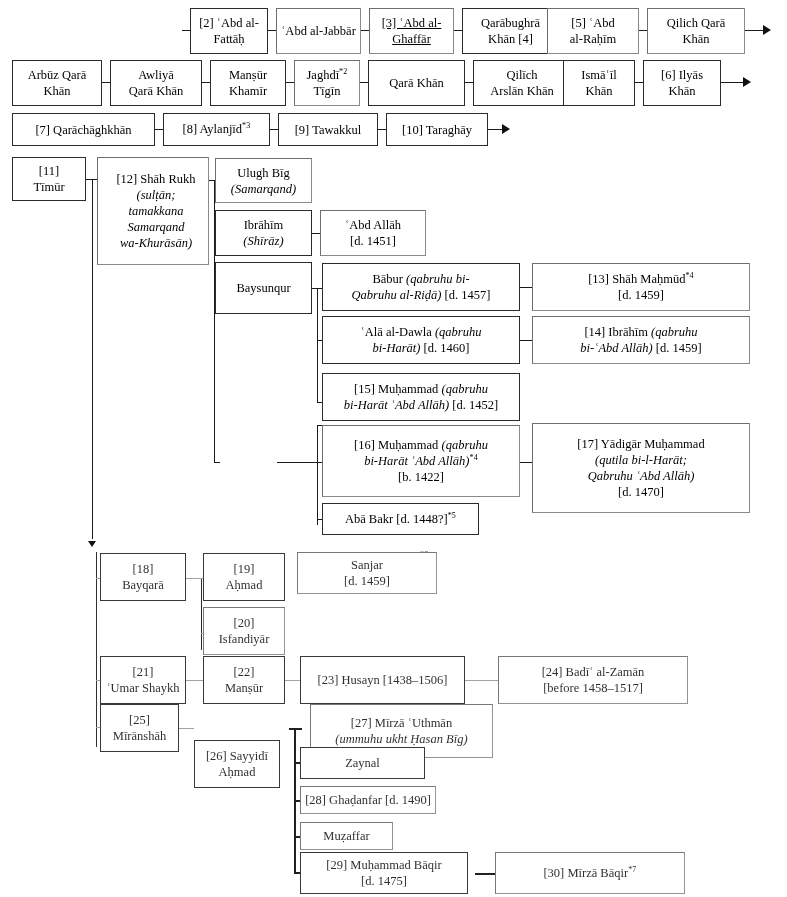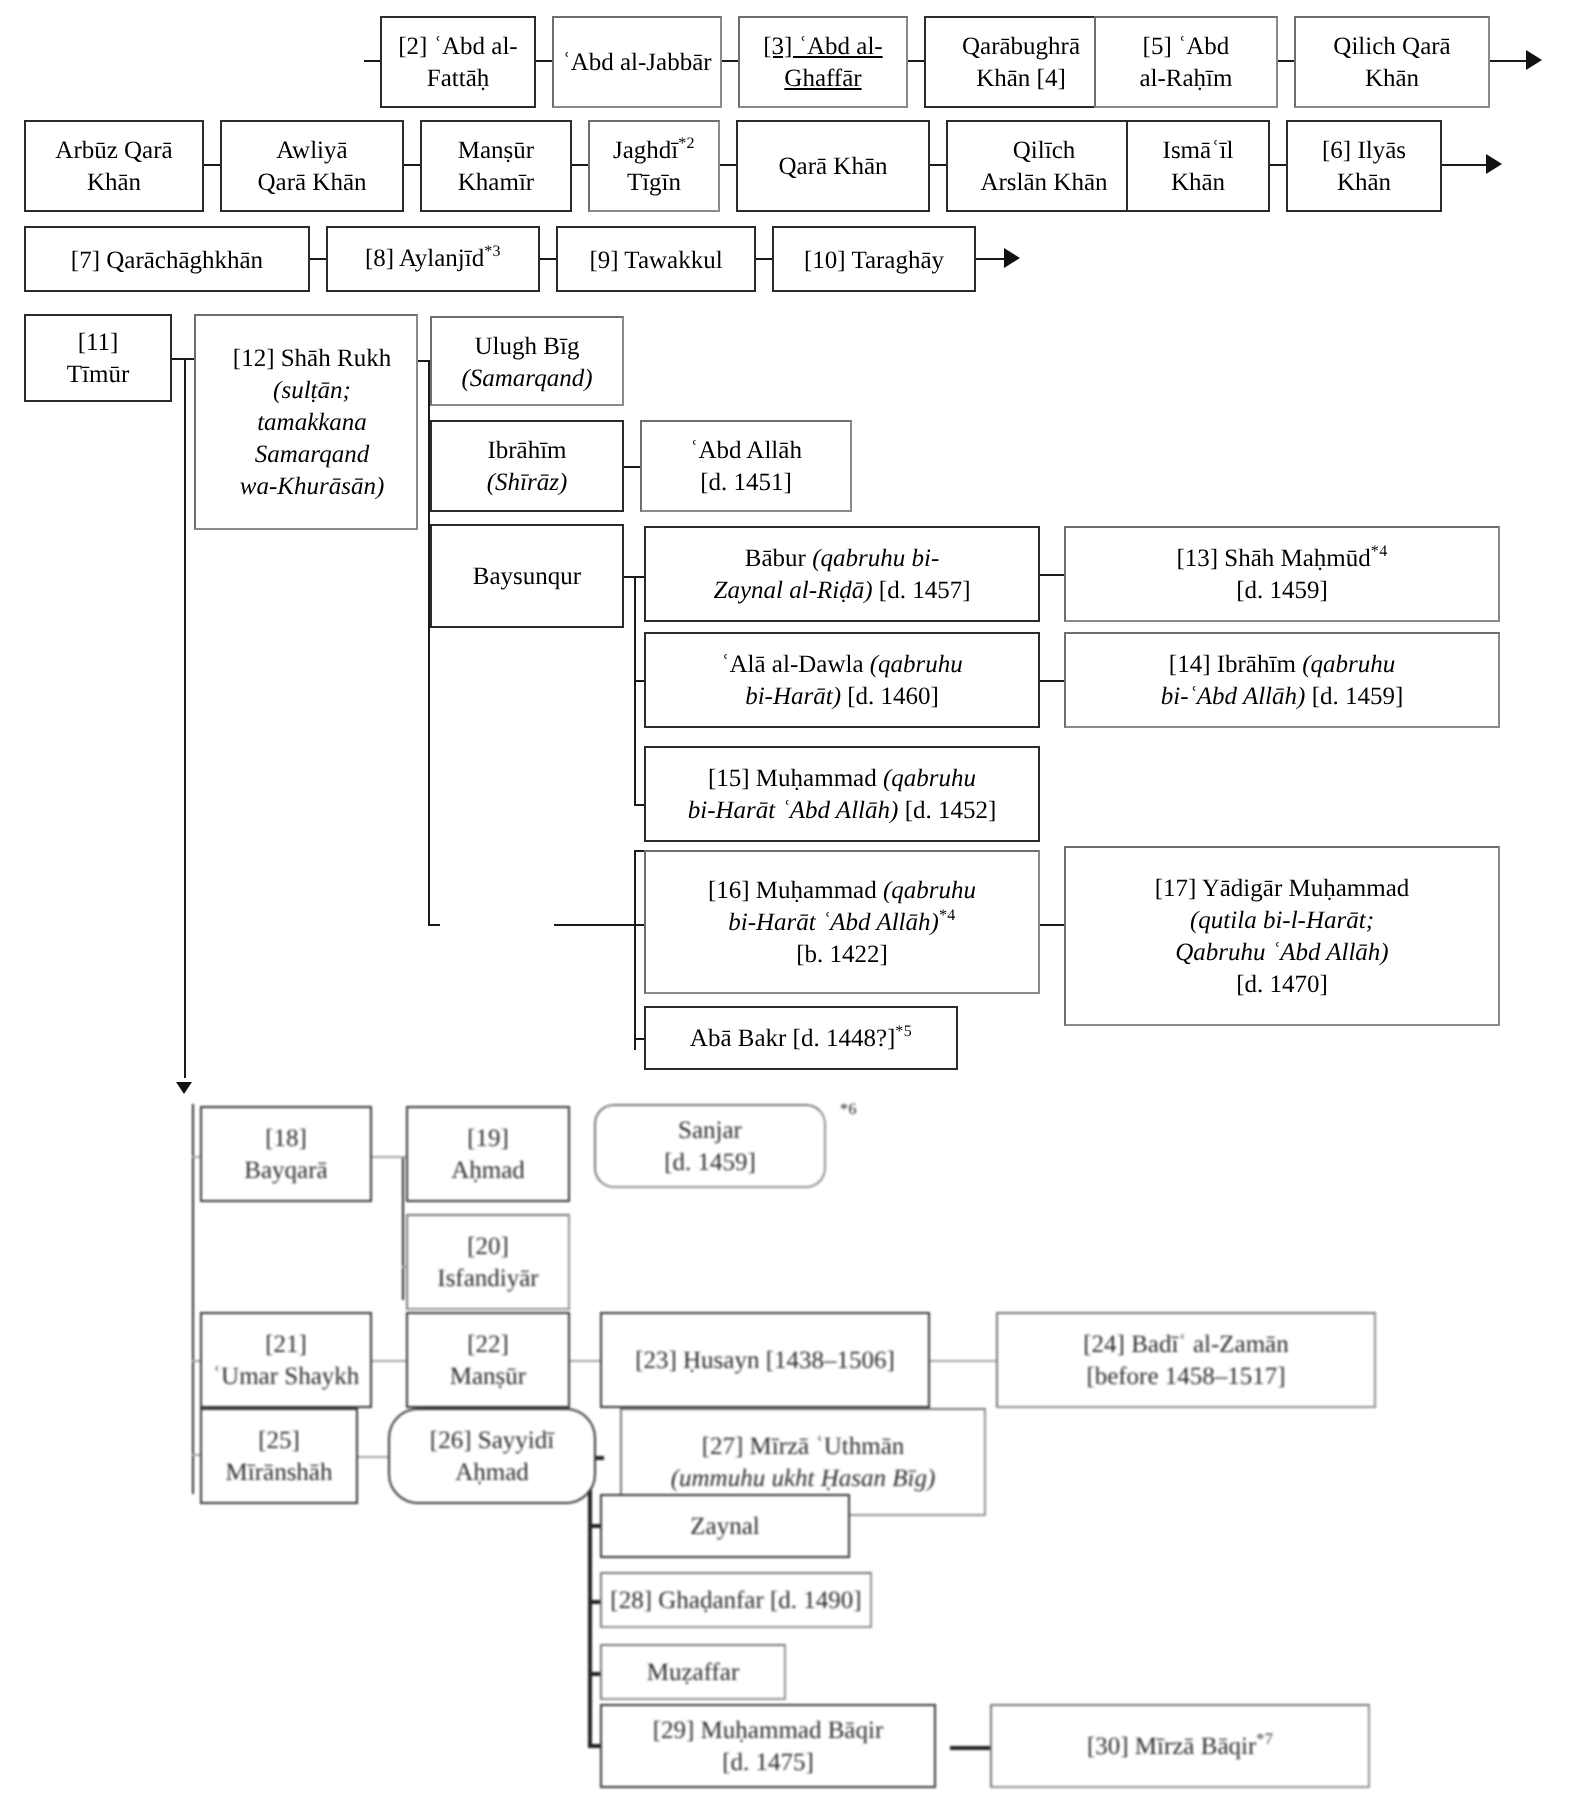--- a/index.html
+++ b/index.html
@@ -209,21 +209,21 @@
     <span class="txt">Baysunqur</span>
   </div>
 
   <div class="hline" style="left:312px; top:288px; width:6px;"></div>
   <div class="vline" style="left:317px; top:288px; height:115px;"></div>
   <div class="hline" style="left:317px; top:288px; width:6px;"></div>
   <div class="hline" style="left:317px; top:340px; width:6px;"></div>
   <div class="hline" style="left:317px; top:402px; width:6px;"></div>
 
   <div class="node" style="left:322px; top:263px; width:198px; height:48px;">
-    <span class="txt">Bābur <span class="it">(qabruhu bi-</span><br><span class="it">Zaynal al-Riḍā)</span> [d. 1457]</span>
+    <span class="txt">Bābur <span class="it">(qabruhu bi-</span><br><span class="it">Qabruhu al-Riḍā)</span> [d. 1457]</span>
   </div>
   <div class="hline" style="left:520px; top:287px; width:12px;"></div>
 
   <div class="node soft" style="left:532px; top:263px; width:218px; height:48px;">
     <span class="txt">[13] Shāh Maḥmūd<span class="sup">*4</span><br>[d. 1459]</span>
   </div>
 
   <div class="node" style="left:322px; top:316px; width:198px; height:48px;">
     <span class="txt">ʿAlā al-Dawla <span class="it">(qabruhu</span><br><span class="it">bi-Harāt)</span> [d. 1460]</span>
   </div>
@@ -268,21 +268,21 @@
     </div>
     <div class="hline faint" style="left:186px; top:578px; width:16px;"></div>
     <div class="vline" style="left:201px; top:578px; height:72px;"></div>
     <div class="hline faint" style="left:201px; top:578px; width:6px;"></div>
     <div class="hline faint" style="left:201px; top:633px; width:6px;"></div>
 
     <div class="node" style="left:203px; top:553px; width:82px; height:48px;">
       <span class="txt">[19]<br>Aḥmad</span>
     </div>
 
-    <div class="node soft" style="left:297px; top:552px; width:116px; height:42px;border-radius:10px;">
+    <div class="node soft" style="left:297px; top:552px; width:140px; height:42px;">
       <span class="txt">Sanjar<br>[d. 1459]</span>
     </div>
     <div class="sup" style="position:absolute; left:420px; top:550px; font-size:8px;">*6</div>
 
     <div class="node soft" style="left:203px; top:607px; width:82px; height:48px;">
       <span class="txt">[20]<br>Isfandiyār</span>
     </div>
 
     <div class="node" style="left:100px; top:656px; width:86px; height:48px;">
       <span class="txt">[21]<br>ʿUmar Shaykh</span>
@@ -301,21 +301,21 @@
 
     <div class="node soft" style="left:498px; top:656px; width:190px; height:48px;">
       <span class="txt">[24] Badīʿ al-Zamān<br>[before 1458–1517]</span>
     </div>
 
     <div class="node" style="left:100px; top:704px; width:79px; height:48px;">
       <span class="txt">[25]<br>Mīrānshāh</span>
     </div>
     <div class="hline faint" style="left:179px; top:728px; width:15px;"></div>
 
-    <div class="node" style="left:194px; top:704px; width:104px; height:48px;border-radius:15px;">
+    <div class="node" style="left:194px; top:740px; width:86px; height:48px;">
       <span class="txt">[26] Sayyidī<br>Aḥmad</span>
     </div>
 
     <div class="hline thick" style="left:289px; top:728px; width:8px;"></div>
     <div class="vline thick" style="left:294px; top:728px; height:145px;"></div>
     <div class="hline thick" style="left:294px; top:728px; width:8px;"></div>
     <div class="hline thick" style="left:294px; top:762px; width:8px;"></div>
     <div class="hline thick" style="left:294px; top:800px; width:8px;"></div>
     <div class="hline thick" style="left:294px; top:836px; width:8px;"></div>
     <div class="hline thick" style="left:294px; top:872px; width:8px;"></div>

